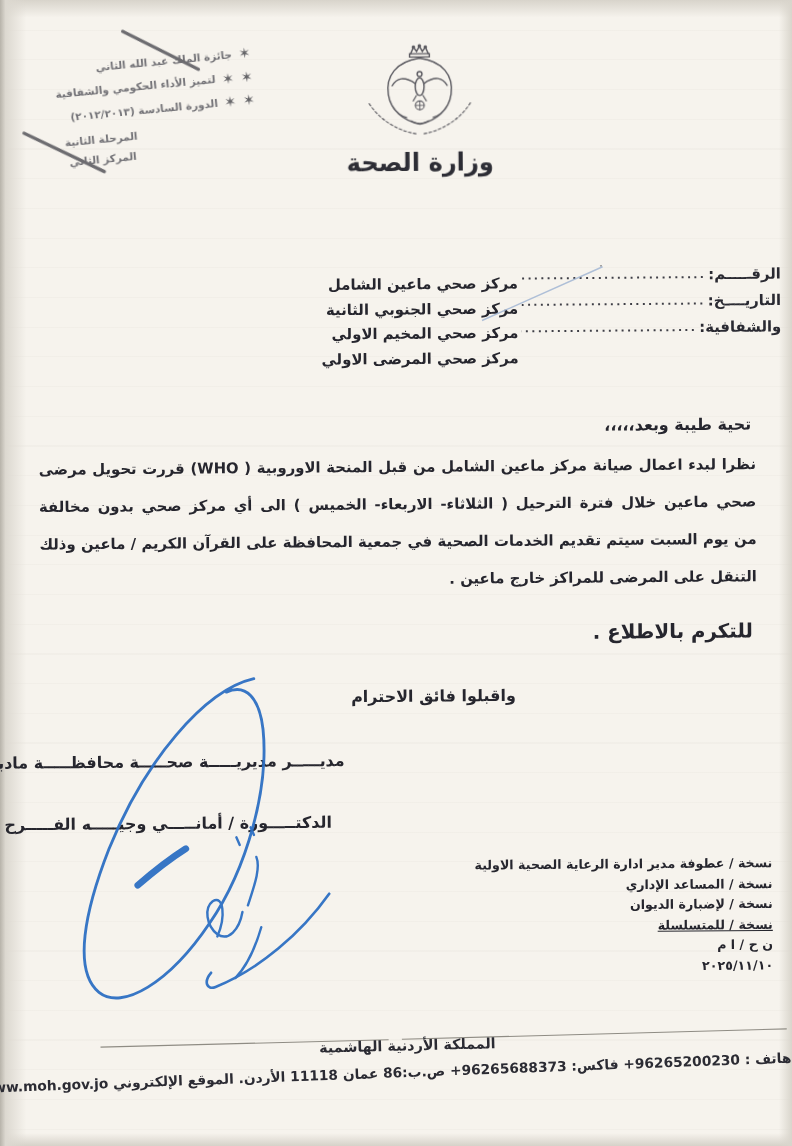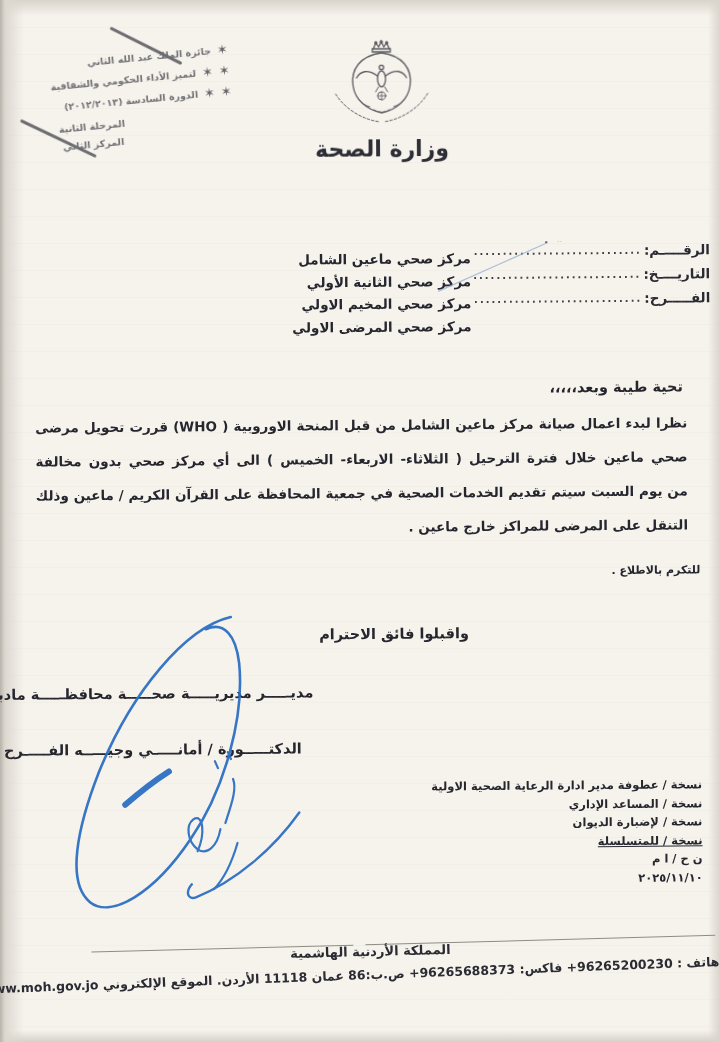--- a/index.html
+++ b/index.html
@@ -52,21 +52,21 @@
                 font-size:13.5px; font-weight:bold; line-height:22.5px; white-space:nowrap; }
 
   .pen-mark { position:absolute; left:438px; top:240px; }
 
   
   .greeting { position:absolute; right:36px; top:381px; direction:rtl; font-size:14.5px; font-weight:bold; }
   .body-block { position:absolute; left:36px; right:32px; top:408px; direction:rtl; }
   .body-line { font-size:13.5px; font-weight:bold; line-height:34px; height:34px; overflow:hidden;
                text-align:justify; text-align-last:justify; text-justify:inter-word; }
   .body-line.last { text-align:right; text-align-last:right; }
-  .review { position:absolute; right:20px; top:566px; direction:rtl; font-size:11px; font-weight:bold; }
+  .review { position:absolute; right:36px; top:566px; direction:rtl; font-size:18px; font-weight:bold; }
   .salutation { position:absolute; right:252px; top:626px; direction:rtl; font-size:14.5px; font-weight:bold; }
 
   
   .sig-title { position:absolute; right:408px; top:684px; direction:rtl; white-space:nowrap;
                font-size:14.5px; font-weight:bold; }
   .sig-name  { position:absolute; right:420px; top:740px; direction:rtl; white-space:nowrap;
                font-size:14.5px; font-weight:bold; }
   .signature-svg { position:absolute; left:45px; top:610px; }
 
   
@@ -149,30 +149,30 @@
         </span>
       </div>
       <div class="ref-row">
         <span class="ref-label">التاريــــخ:</span>
         <span class="leader">
           <span class="dots">.........................................</span>
           <span class="val">10/08/2025</span>
         </span>
       </div>
       <div class="ref-row">
-        <span class="ref-label">الفـــــرح:</span>
+        <span class="ref-label">والشفافية:</span>
         <span class="leader">
           <span class="dots">.........................................</span>
         </span>
       </div>
     </div>
 
     <div class="recipients">
       <div>مركز صحي ماعين الشامل</div>
-      <div>مركز صحي الثانية الأولي</div>
+      <div>مركز صحي الجنوبي الثانية</div>
       <div>مركز صحي المخيم الاولي</div>
       <div>مركز صحي المرضى الاولي</div>
     </div>
 
     <svg class="pen-mark" width="120" height="56">
       <line x1="2" y1="52" x2="112" y2="4" stroke="#9db2d2" stroke-width="1.3" opacity="0.8"></line>
     </svg>
 
     <div class="greeting">تحية طيبة وبعد،،،،،</div>
 

